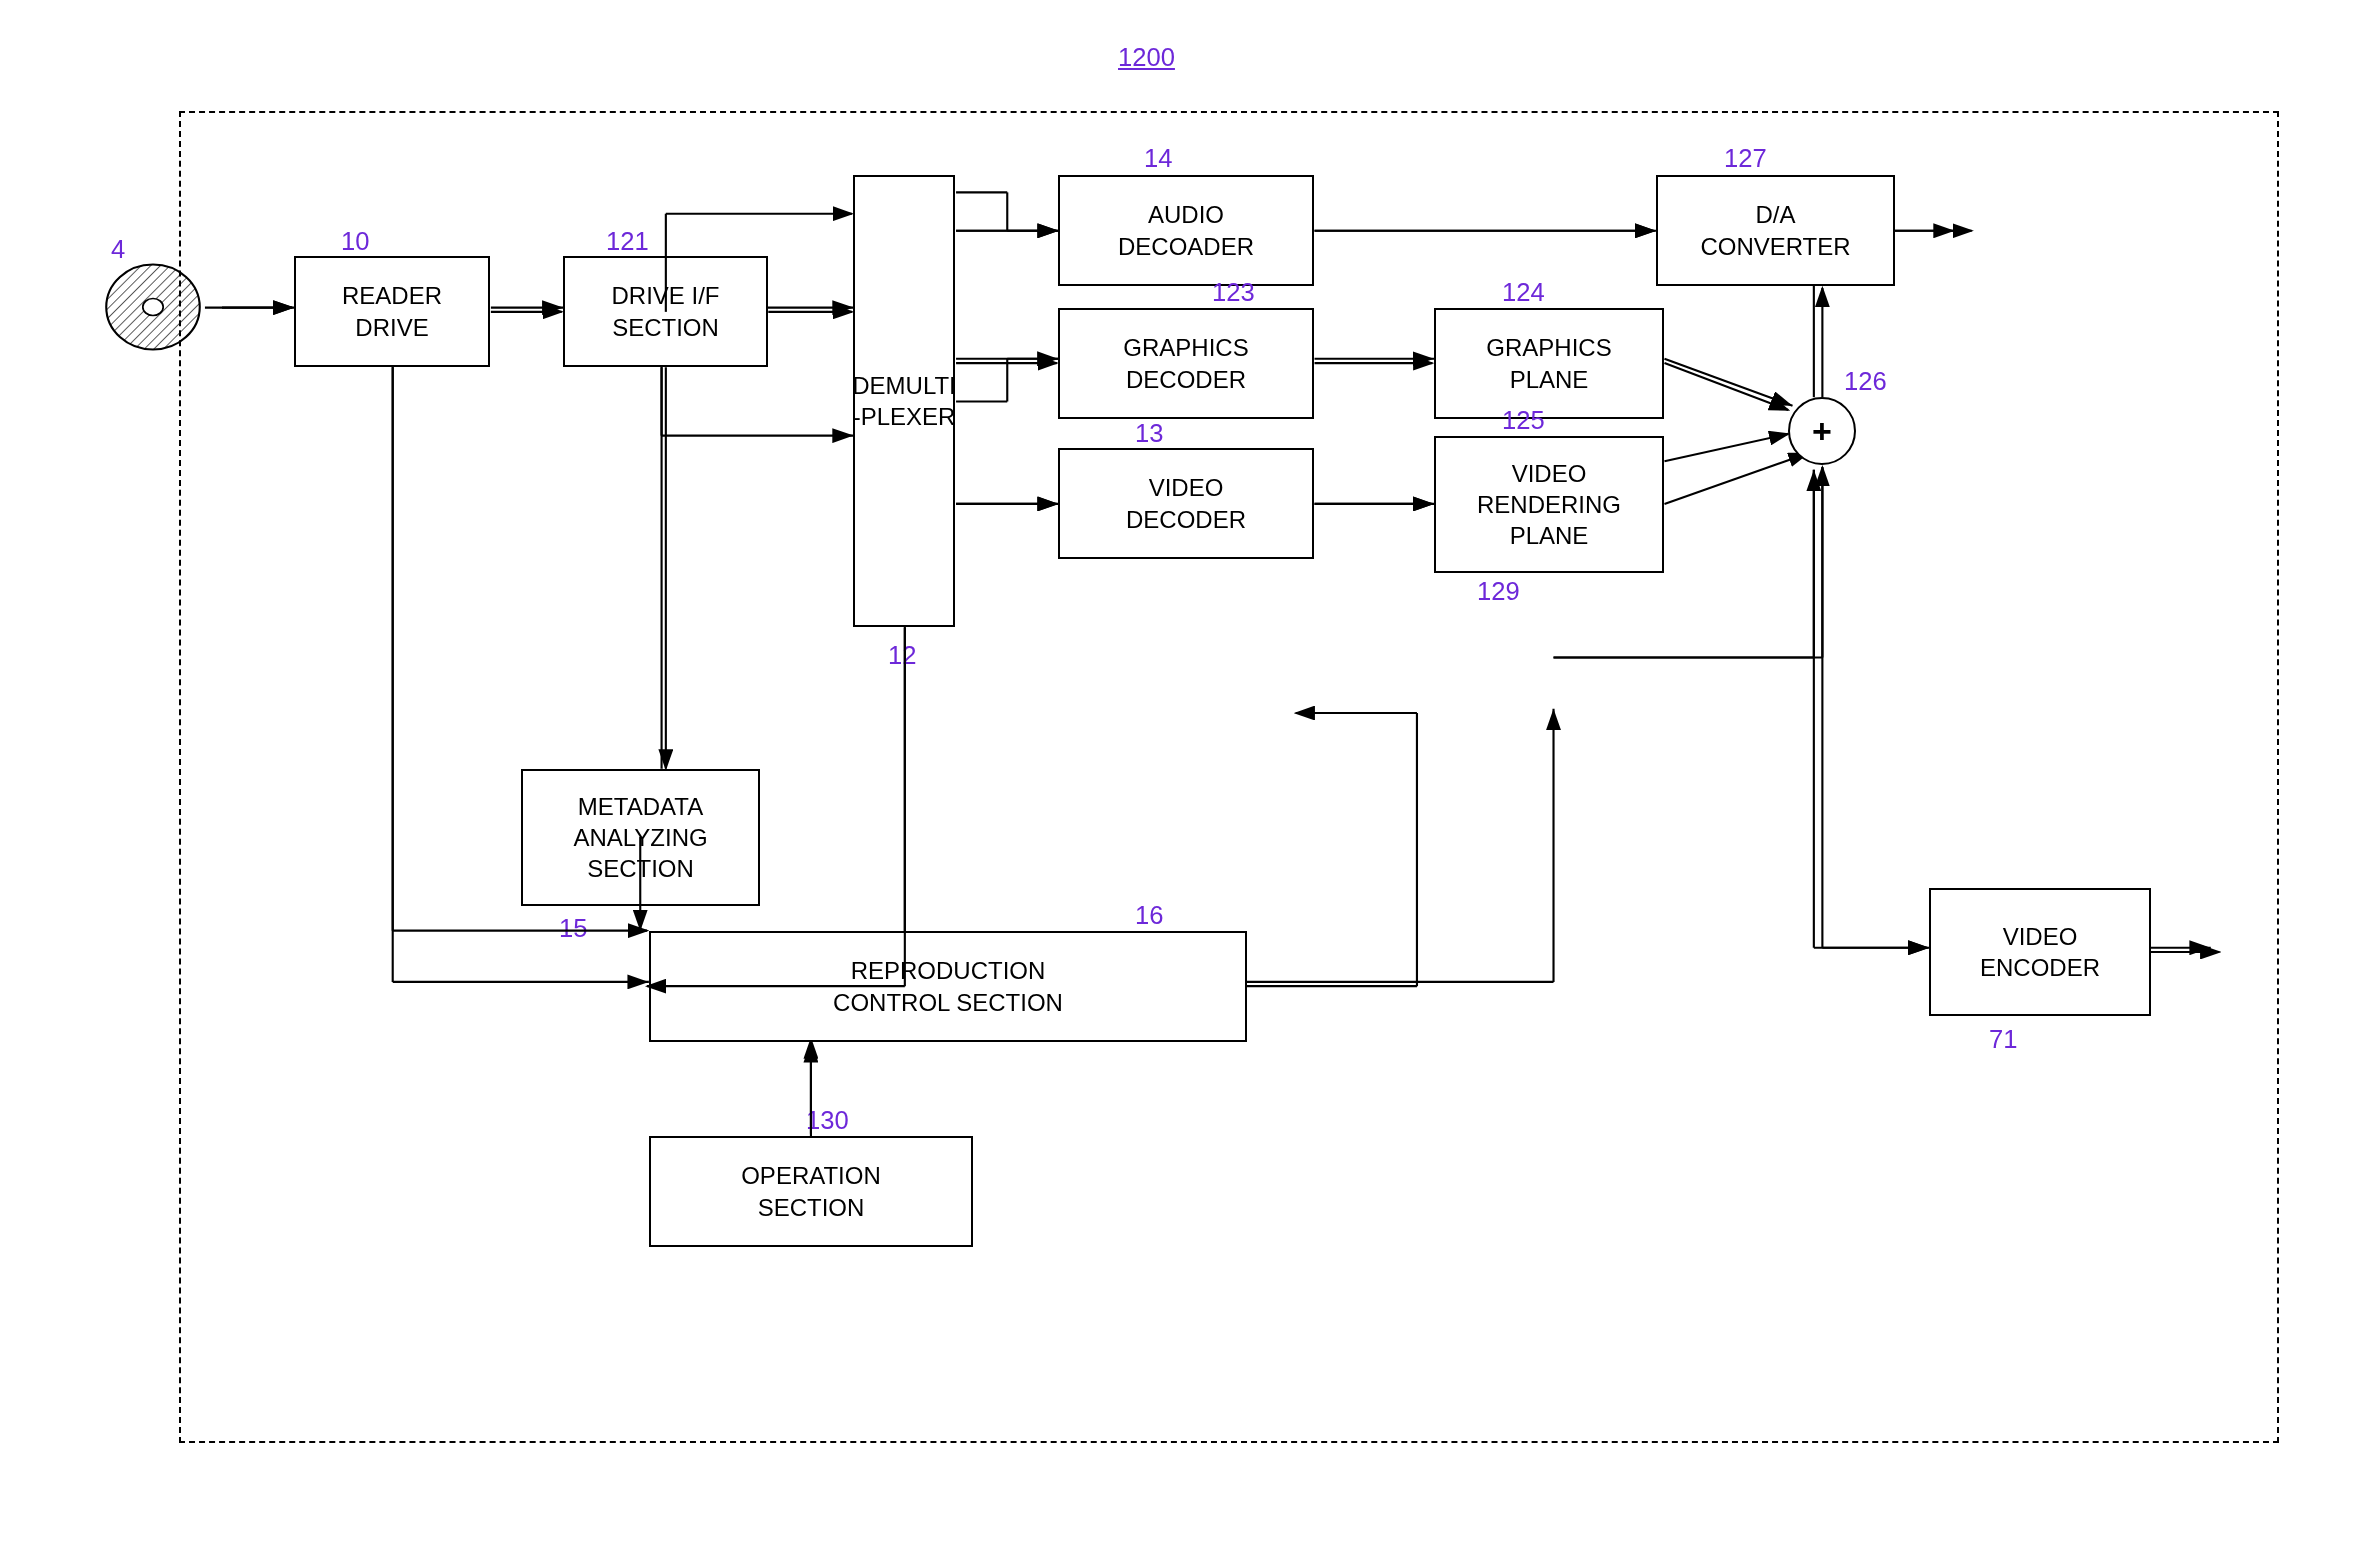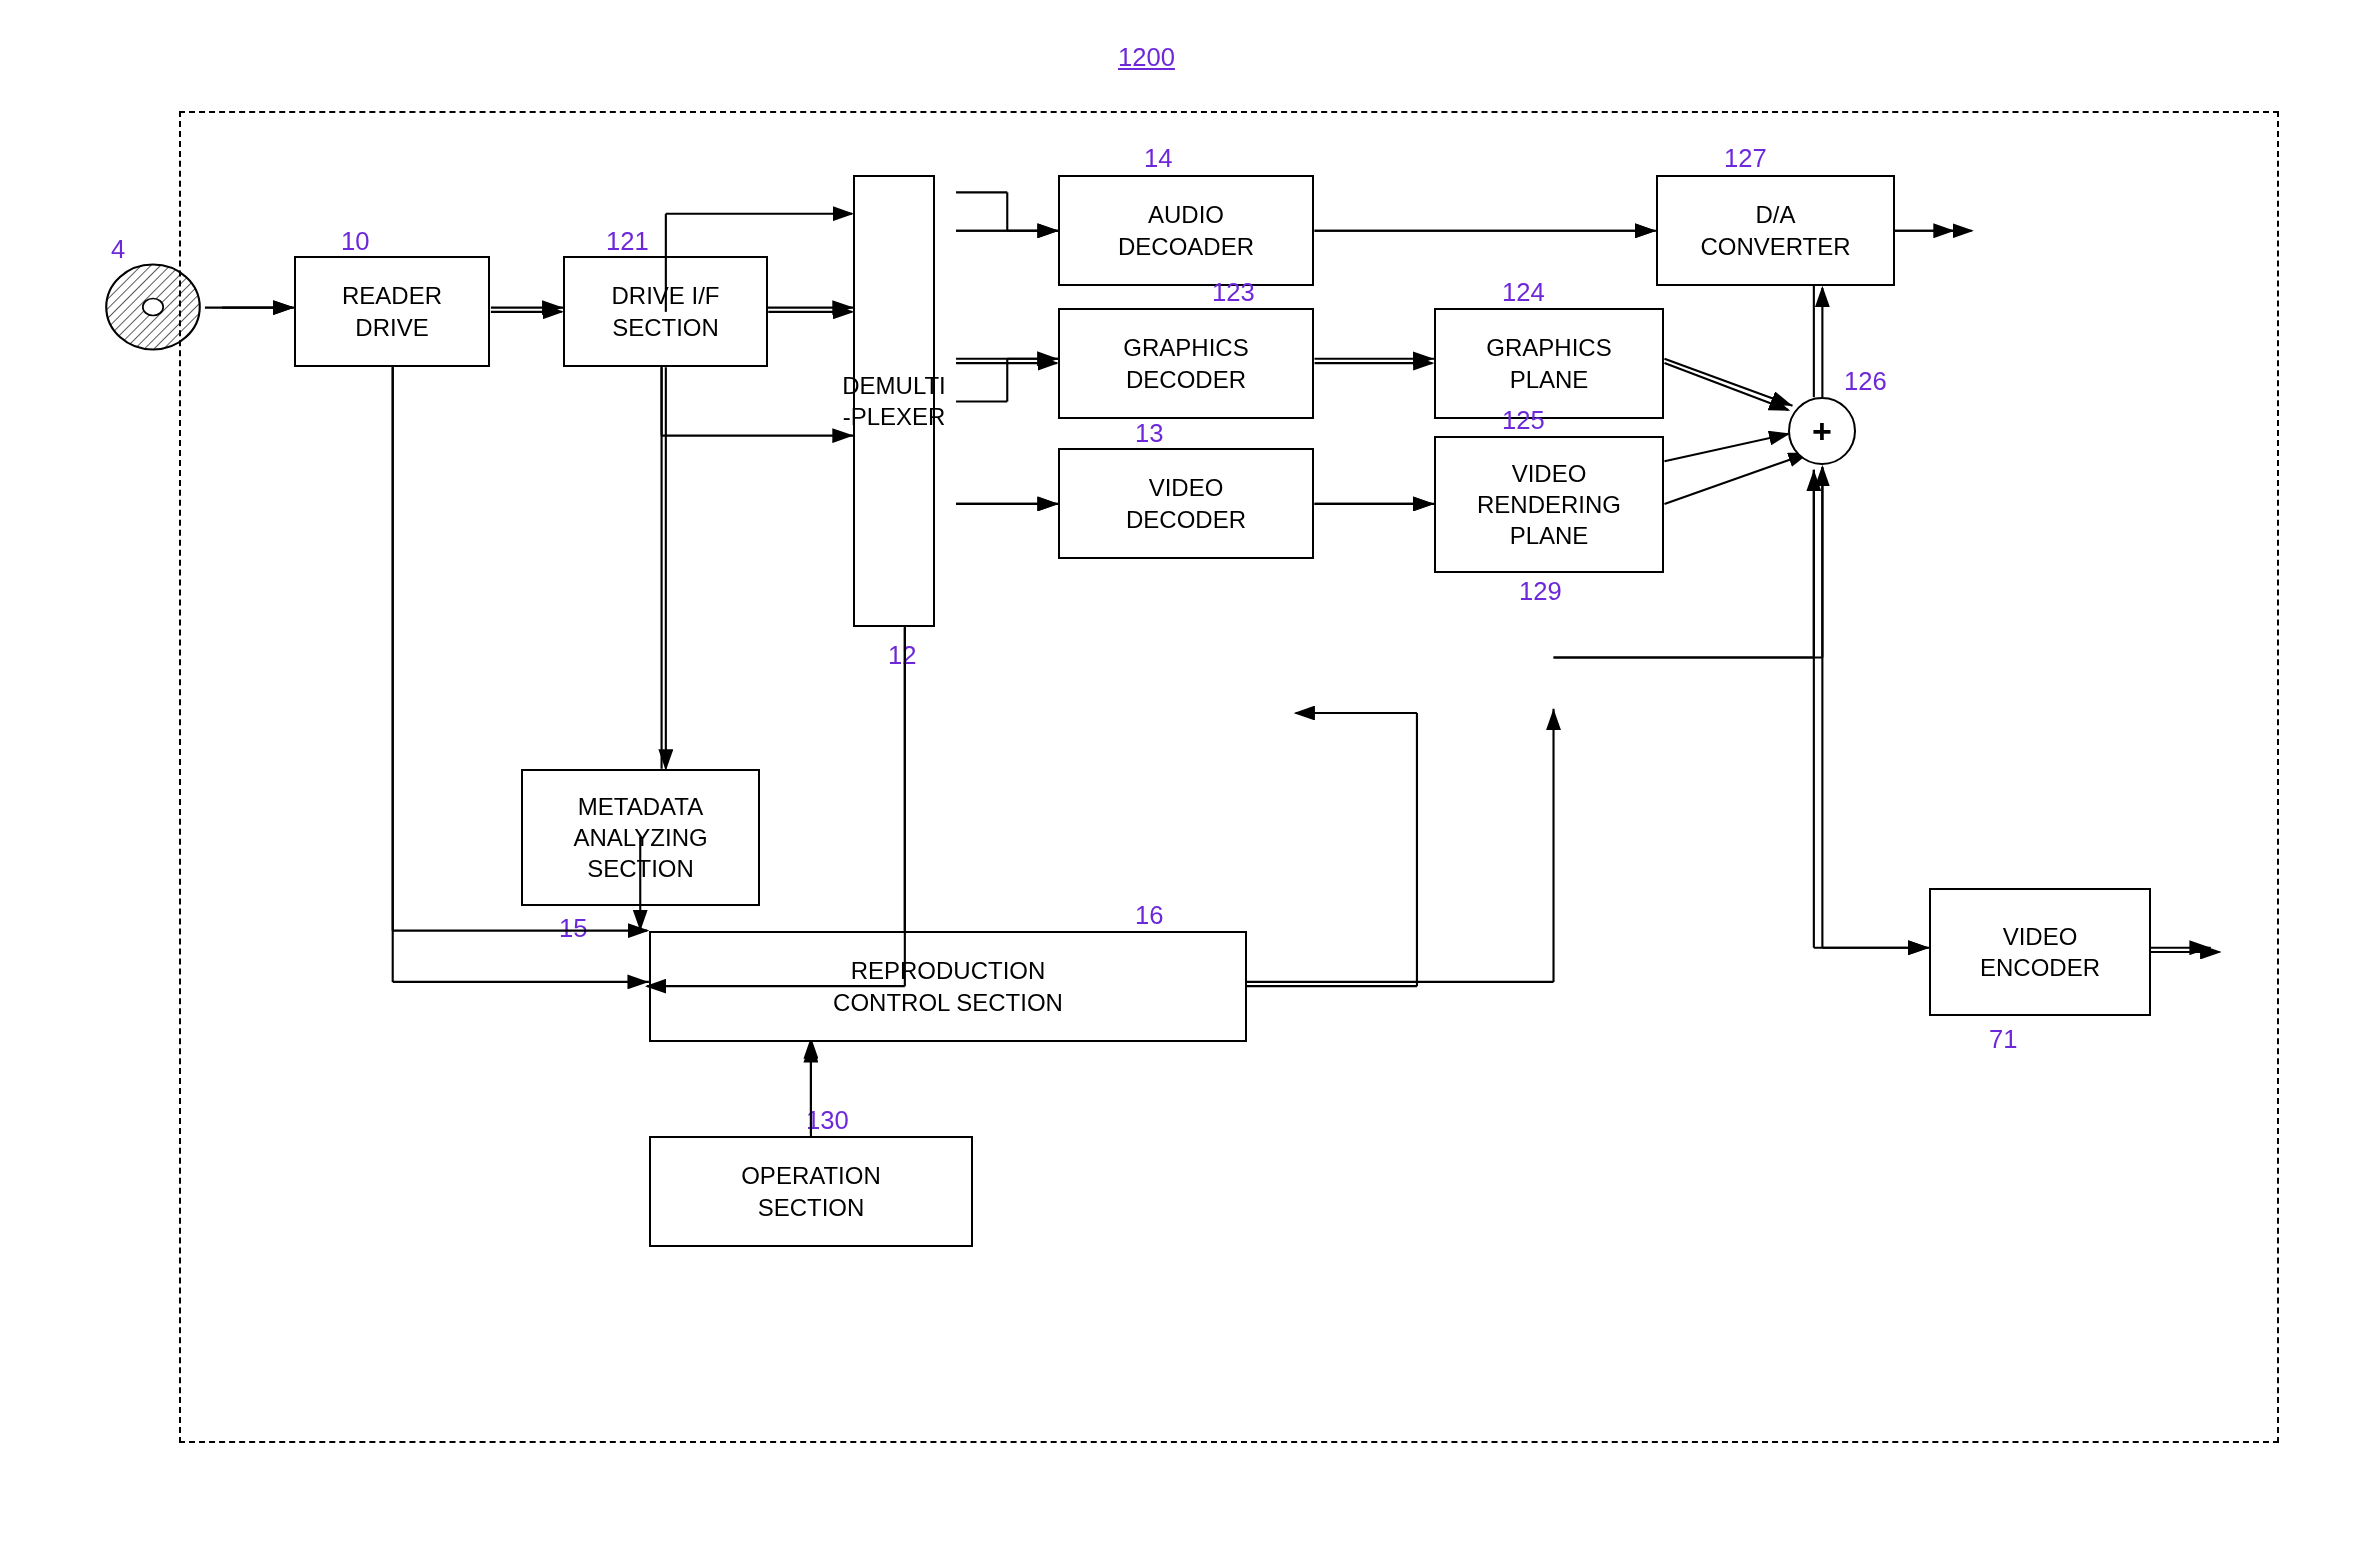--- a/index.html
+++ b/index.html
@@ -179,21 +179,21 @@
   <div class="block" style="top:213px; left:243px; width:196px; height:111px;">
     <span>READER<br>DRIVE</span>
   </div>
   <span class="ref-label" style="top:184px; left:290px;">10</span>
 
   <div class="block" style="top:213px; left:512px; width:205px; height:111px;">
     <span>DRIVE I/F<br>SECTION</span>
   </div>
   <span class="ref-label" style="top:184px; left:555px;">121</span>
 
-  <div class="block" style="top:132px; left:802px; width:82px; height:452px;">
+  <div class="block" style="top:132px; left:802px; width:102px; height:452px;">
     <span>DEMULTI<br>-PLEXER</span>
   </div>
   <span class="ref-label" style="top:598px; left:837px;">12</span>
 
   <div class="block" style="top:132px; left:1007px; width:256px; height:111px;">
     <span>AUDIO<br>DECOADER</span>
   </div>
   <span class="ref-label" style="top:101px; left:1093px;">14</span>
 
   <div class="block" style="top:132px; left:1605px; width:239px; height:111px;">
@@ -219,21 +219,21 @@
   <div class="block" style="top:393px; left:1383px; width:230px; height:137px;">
     <span>VIDEO<br>RENDERING<br>PLANE</span>
   </div>
   <span class="ref-label" style="top:363px; left:1451px;">125</span>
 
   <div class="plus-circle" style="top:354px; left:1737px; width:68px; height:68px;">
     <span>+</span>
   </div>
   <span class="ref-label" style="top:324px; left:1793px;">126</span>
 
-  <span class="ref-label" style="top:534px; left:1468px;">129</span>
+  <span class="ref-label" style="top:534px; left:1426px;">129</span>
 
   <div class="block" style="top:726px; left:470px; width:239px; height:137px;">
     <span>METADATA<br>ANALYZING<br>SECTION</span>
   </div>
   <span class="ref-label" style="top:871px; left:508px;">15</span>
 
   <div class="block" style="top:888px; left:598px; width:598px; height:111px;">
     <span>REPRODUCTION<br>CONTROL SECTION</span>
   </div>
   <span class="ref-label" style="top:858px; left:1084px;">16</span>

